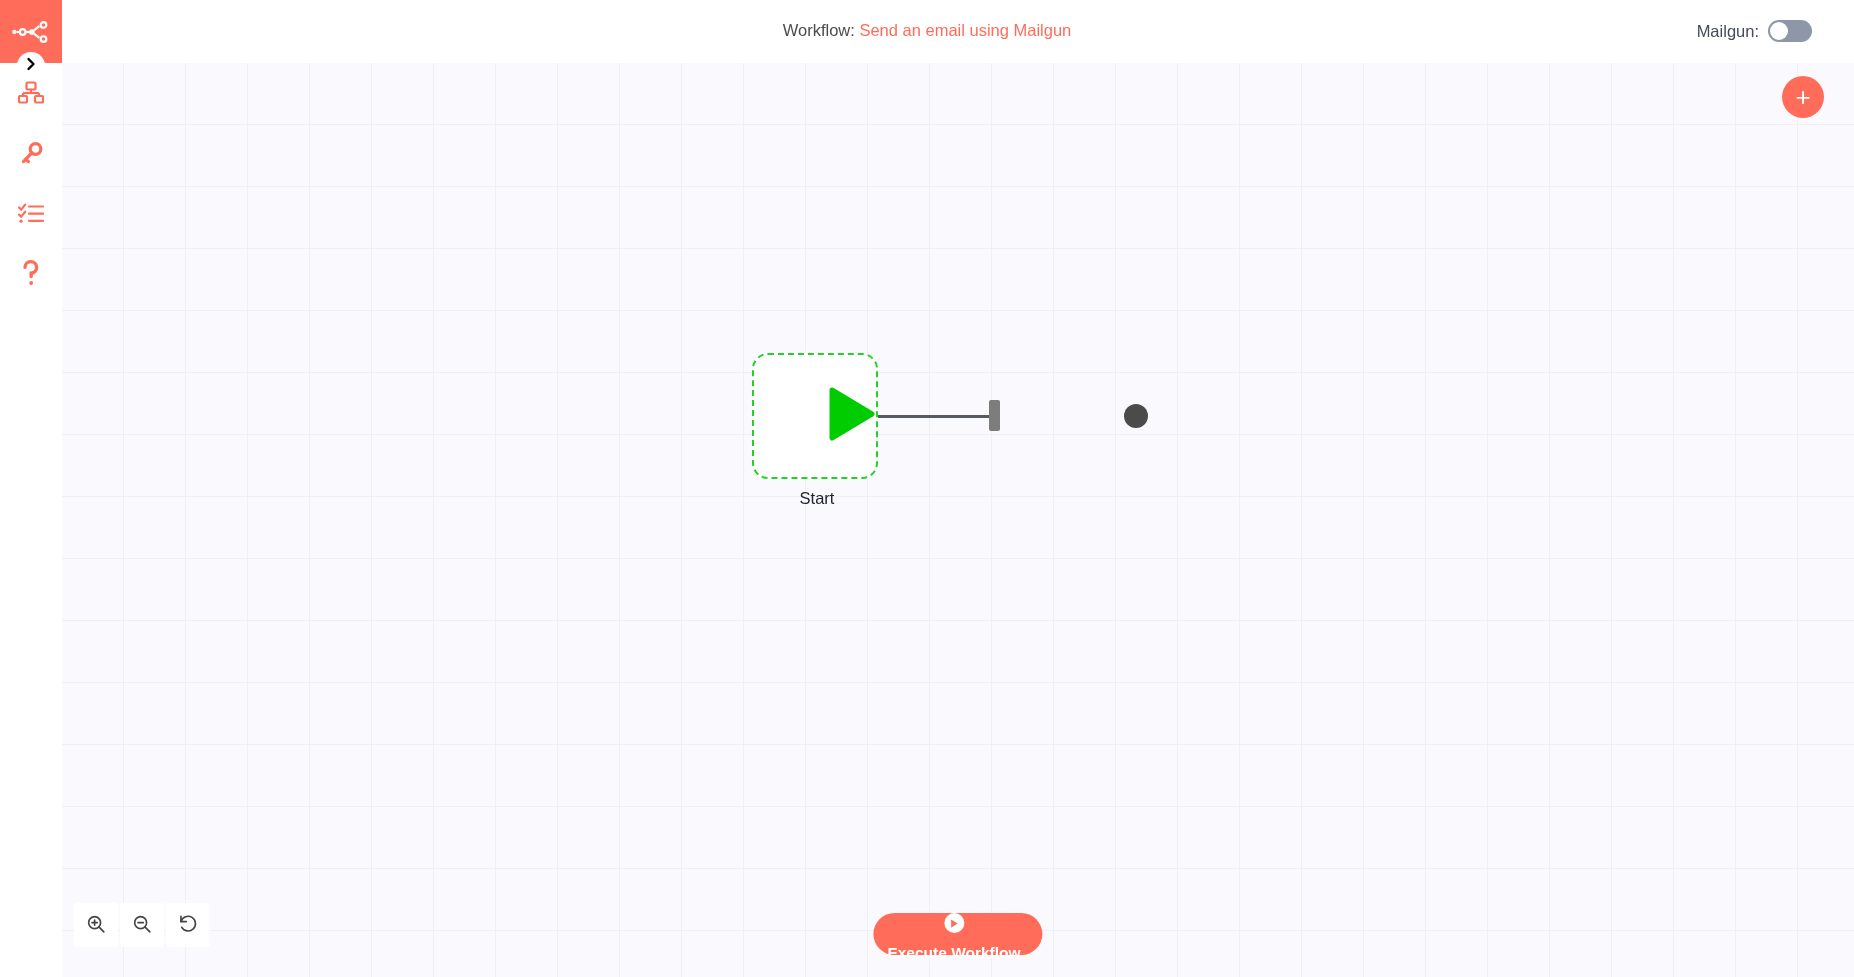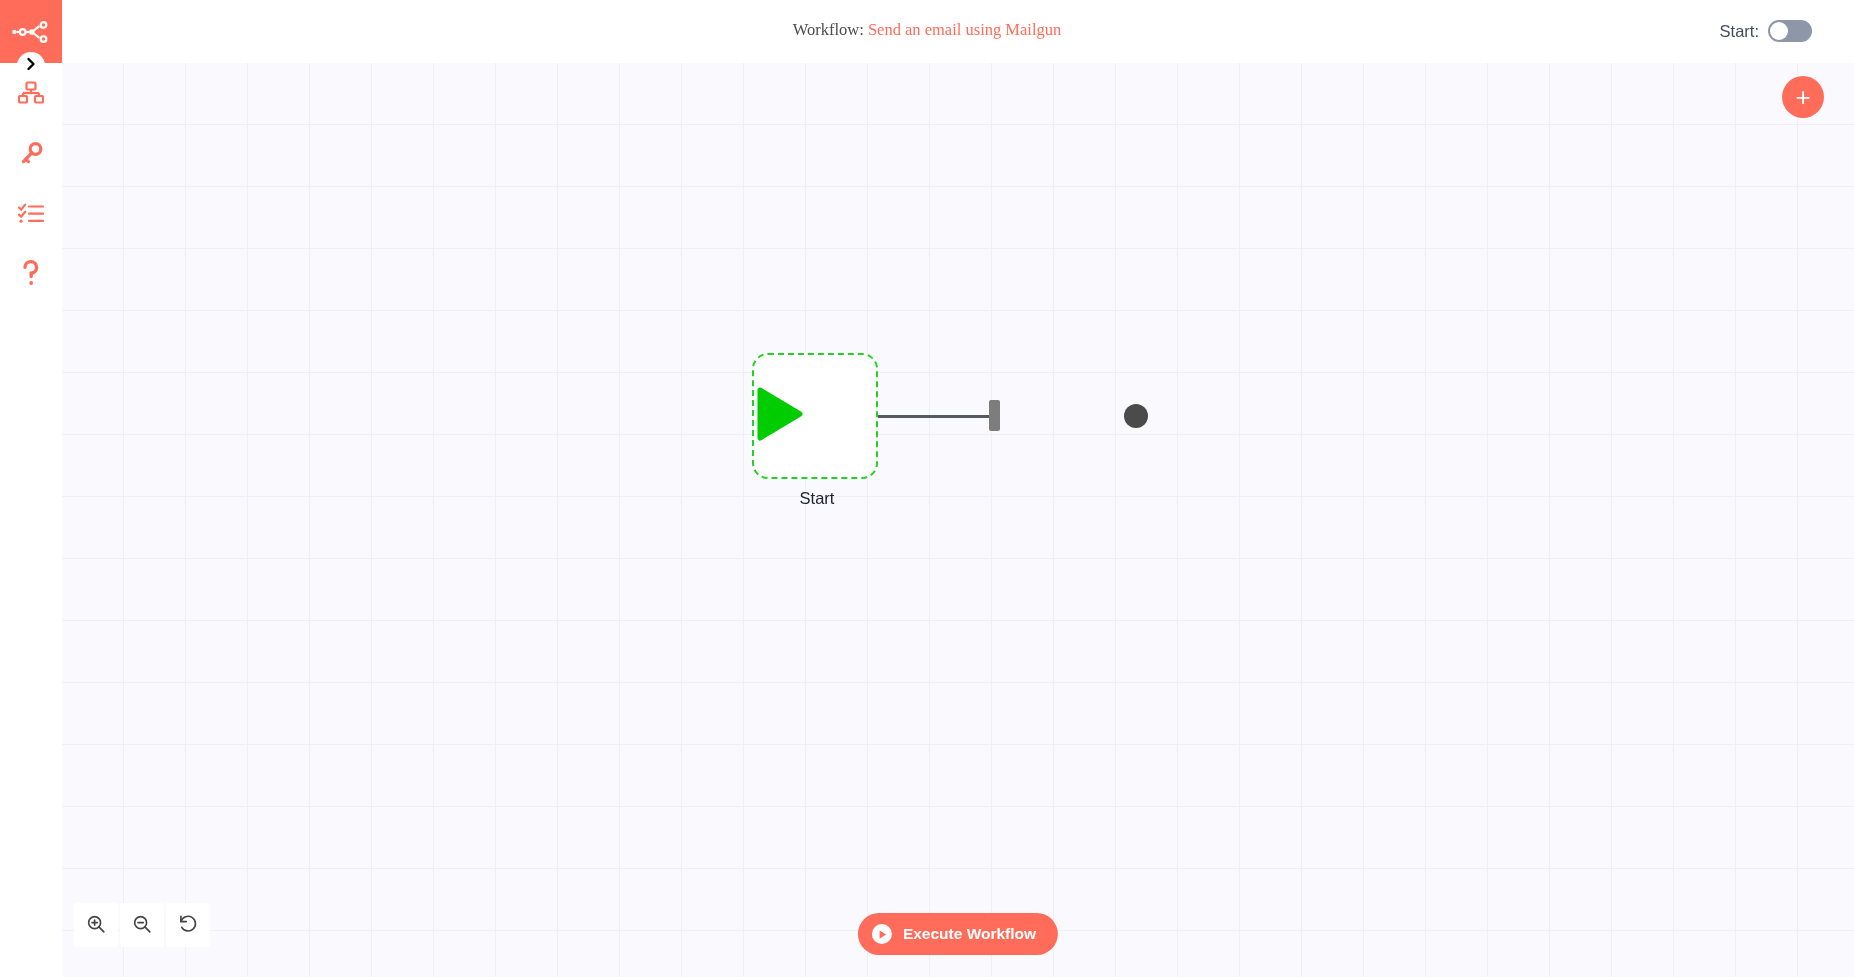--- a/index.html
+++ b/index.html
@@ -31,21 +31,20 @@
   }
 
   .workflow-title-wrap {
     position: absolute;
     left: 0; right: 0;
     top: 19px;
     text-align: center;
     font-size: 16.5px;
     line-height: 22px;
     white-space: nowrap;
-    font-family: Liberation Serif, serif;
   }
   .workflow-label {
     color: #4c4c4c;
     font-size: 16.5px;
   }
   .workflow-name {
     color: #ff6d5a;
     font-size: 16.5px;
     cursor: pointer;
   }
@@ -164,21 +163,21 @@
 
   
   .node {
     position: absolute;
     width: 126px;
     height: 126px;
     border-radius: 16px;
     background: #ffffff;
     display: flex;
     align-items: center;
-    justify-content: flex-start;
+    justify-content: flex-end;
     cursor: pointer;
   }
   .node.start {
     left: 690px;
     top: 290px;
     border: 2px dashed #22d122;
   }
   .node.mailgun {
     left: 938px;
     top: 290px;
@@ -248,20 +247,21 @@
     background: #ff6d5a;
     color: #ffffff;
     font-size: 15.5px;
     font-weight: bold;
     font-family: "Liberation Sans", sans-serif;
     display: flex;
     align-items: center;
     gap: 11px;
     cursor: pointer;
     white-space: nowrap;
+    flex-direction: column;
   }
   .execute-play {
     width: 20px; height: 20px;
     border-radius: 50%;
     background: #ffffff;
     display: flex;
     align-items: center;
     justify-content: center;
     flex: none;
   }
@@ -330,21 +330,21 @@
     </button>
 
   </div>
 
   <div class="header">
     <div class="workflow-title-wrap">
       <span class="workflow-label">Workflow:</span>
       <span class="workflow-name">Send an email using Mailgun</span>
     </div>
     <div class="active-wrap">
-      <span class="active-label">Start:</span>
+      <span class="active-label">Mailgun:</span>
       <div class="toggle">
         <div class="knob"></div>
       </div>
     </div>
   </div>
 
   <div class="sidebar">
     <div class="sidebar-logo">
       <svg width="40" height="22" viewBox="0 0 48 26" fill="none" stroke="#ffffff" stroke-width="2.6">
         <circle cx="4" cy="13" r="2.6" fill="#ffffff" stroke="none"></circle>

